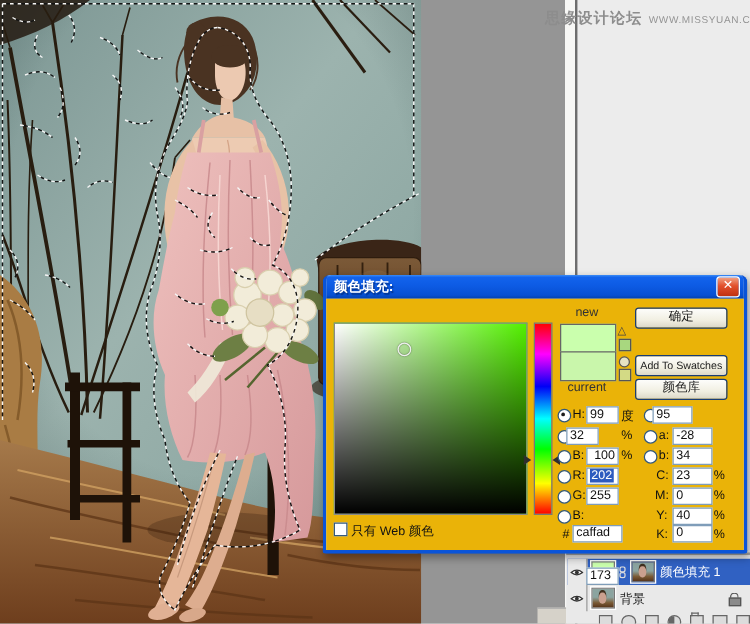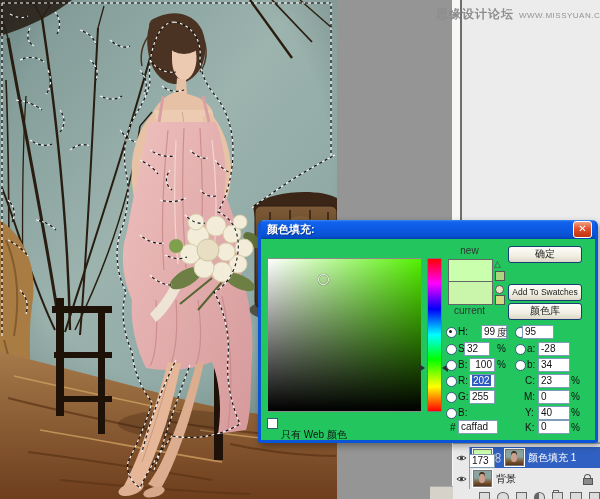--- a/index.html
+++ b/index.html
@@ -18,21 +18,21 @@
 
   
   .dialog{left:258px;top:220px;width:334px;height:220px;border:3px solid #0a54d8;border-top:none;
           border-radius:6px 6px 3px 3px;background:#ece9d8;z-index:5;box-shadow:2px 3px 7px rgba(0,0,0,.35);}
   .titlebar{height:19px;border-radius:4px 4px 0 0;display:flex;align-items:center;padding:0 3px 0 6px;
             background:linear-gradient(180deg,#3b8bf5 0%,#1263ec 10%,#0d5be4 45%,#0750d2 85%,#0241ad 100%);}
   .title-text{color:#fff;font-size:11px;font-weight:bold;text-shadow:1px 1px 1px #003089;}
   .close-btn{margin-left:auto;width:17px;height:15px;border:1px solid #fff;border-radius:3px;
              background:linear-gradient(180deg,#f0a183 0%,#e2502c 45%,#c03110 100%);
              color:#fff;font-size:10px;font-weight:bold;line-height:13px;text-align:center;}
-  .dbody{position:relative;width:100%;height:201px;background:#22c55e;font-size:10px;color:#111;}
+  .dbody{position:relative;width:100%;height:201px;background:#eab308;font-size:10px;color:#111;}
 
   .color-field{left:6px;top:19px;width:153px;height:152px;border:1px solid #8a8a8a;
     background:linear-gradient(to top,#000,rgba(0,0,0,0)),linear-gradient(to right,#fff,rgba(255,255,255,0)),#53f000;}
   .field-marker{left:50px;top:15px;width:9px;height:9px;border:1.5px solid #eee;border-radius:50%;box-shadow:0 0 1px #333 inset,0 0 1px #333;}
   .hue-slider{left:166px;top:19px;width:13px;height:152px;border:1px solid #777;
     background:linear-gradient(to bottom,#f00 0%,#f0f 16%,#0000f6 33%,#0ff 50%,#0f0 66%,#ff0 84%,#f00 100%);}
   .hue-arrow-l{left:158px;top:125px;width:0;height:0;border-top:4px solid transparent;border-bottom:4px solid transparent;border-left:6px solid #2e2e2e;}
   .hue-arrow-r{left:181px;top:125px;width:0;height:0;border-top:4px solid transparent;border-bottom:4px solid transparent;border-right:6px solid #2e2e2e;}
 
   .swatch-label{left:187px;width:43px;text-align:center;font-size:10px;color:#333;}
@@ -281,26 +281,26 @@
       <div class="abs warn-cube"></div>
       <div class="abs web-ico"></div>
       <div class="abs web-cube"></div>
 
       <div class="abs xp-btn" style="top:7px">确定</div>
       <div class="abs xp-btn small" style="top:45px">Add To Swatches</div>
       <div class="abs xp-btn" style="top:64px">颜色库</div>
 
       <div class="abs radio sel" style="left:185px;top:88px"></div>
       <span class="abs flabel" style="left:197px;top:87px">H:</span>
-      <input class="abs fld" style="left: 208px; top: 86px; margin-left: 12px;" readonly="" value="99">
+      <input class="abs fld" style="left: 208px; top: 86px;" readonly="" value="99">
       <span class="abs flabel" style="left:236px;top:87px">度</span>
 
       <div class="abs radio" style="left:185px;top:105px"></div>
       <span class="abs flabel" style="left:197px;top:104px">S:</span>
-      <input class="abs fld" style="left: 203px; top: 103px;" readonly="" value="32">
+      <input class="abs fld" style="left: 192px; top: 103px;" readonly="" value="32">
       <span class="abs flabel" style="left:236px;top:104px">%</span>
 
       <div class="abs radio" style="left:185px;top:121px"></div>
       <span class="abs flabel" style="left:197px;top:120px">B:</span>
       <input class="abs fld" style="left: 208px; top: 119px; text-align: right;" readonly="" value="100">
       <span class="abs flabel" style="left:236px;top:120px">%</span>
 
       <div class="abs radio" style="left:185px;top:137px"></div>
       <span class="abs flabel" style="left:197px;top:136px">R:</span>
       <div class="abs fld" style="left:208px;top:135px;width:20px"><span class="hl">202</span></div>
@@ -338,21 +338,21 @@
 
       <span class="abs flabel" style="left:264px;top:168px">Y:</span>
       <input class="abs fld wide" style="left: 277px; top: 167px;" readonly="" value="40">
       <span class="abs flabel" style="left:310px;top:168px">%</span>
 
       <span class="abs flabel" style="left:264px;top:183px">K:</span>
       <input class="abs fld wide" style="left: 277px; top: 181px;" readonly="" value="0">
       <span class="abs flabel" style="left:310px;top:183px">%</span>
 
       <div class="abs chk" style="left:6px;top:179px"></div>
-      <span class="abs flabel" style="left:20px;top:189px">只有 Web 颜色</span>
+      <span class="abs flabel" style="left:20px;top:179px">只有 Web 颜色</span>
     </div>
   </div>
 
   <div class="abs layers">
     <div class="lrow sel" style="top:3px">
       <div class="eye-cell">
         <svg width="11" height="8" viewBox="0 0 12 8">
           <path d="M1,4 Q6,0 11,4 Q6,8 1,4 Z" fill="#fff" stroke="#333" stroke-width="1"></path>
           <circle cx="6" cy="4" r="1.7" fill="#333"></circle>
         </svg>

